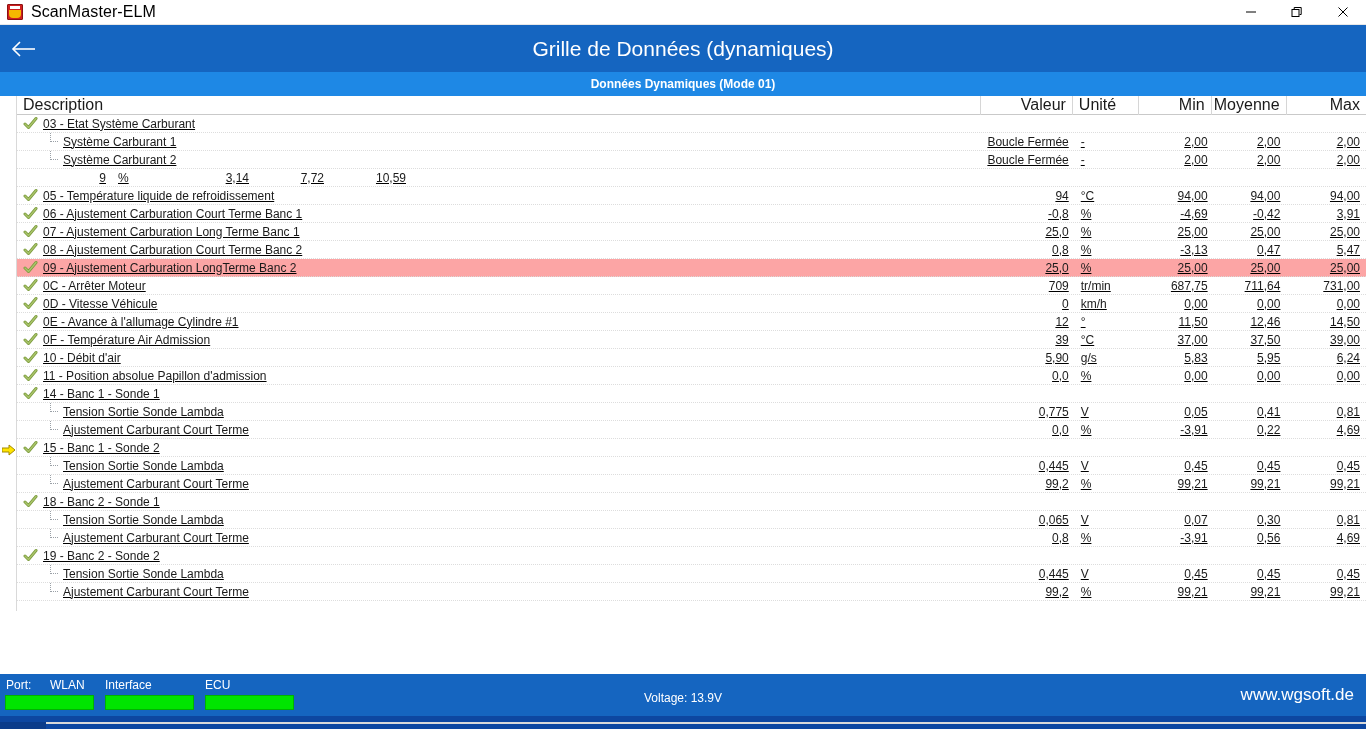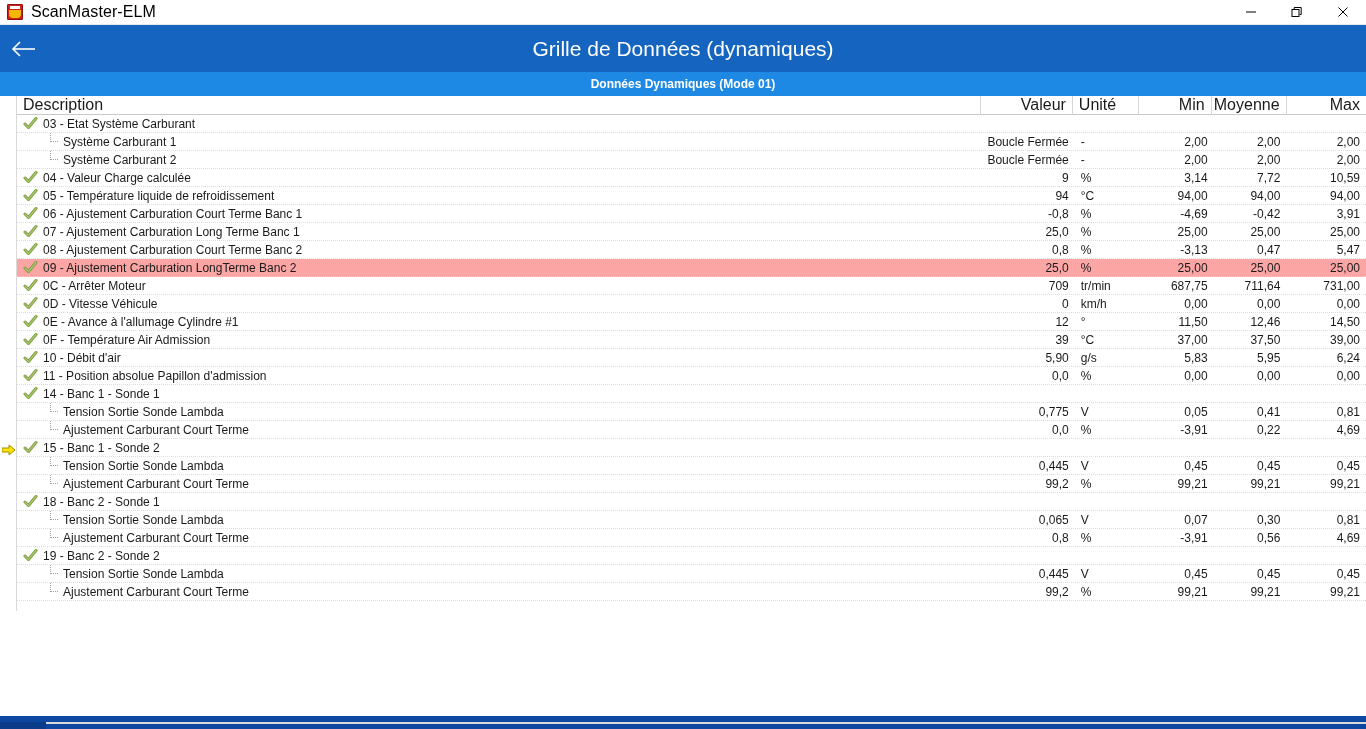--- a/index.html
+++ b/index.html
@@ -89,20 +89,21 @@
   .col-unit  { width: 68px;  justify-content: flex-start !important; }
   .col-min   { width: 75px;  justify-content: flex-end !important; }
   .col-moy   { width: 75px;  justify-content: flex-end !important; }
   .col-max   { width: 82px;  justify-content: flex-end !important; }
 
   .grid-body { position: relative; }
   .row {
     display: flex; height: 18px; align-items: center;
     border-bottom: 1px dotted #dddddd;
     position: relative;
+    text-decoration: underline;
   }
   .row.alt { background: #fca5a5; border-bottom-color: #d9d9d9; }
   .row .cell {
     font-size: 12px; color: #1a1a1a; padding: 0 6px; height: 18px;
     display: flex; align-items: center; line-height: 18px;
     white-space: nowrap; overflow: hidden;
   }
   .cell.col-val, .cell.col-min, .cell.col-moy, .cell.col-max { justify-content: flex-end; }
   .cell.col-unit { justify-content: flex-start; }
 
@@ -278,31 +279,20 @@
               <span class="desc-text">Système Carburant 2</span>
             </span>
           </div>
           <div class="cell col-val">Boucle Fermée</div>
           <div class="cell col-unit">-</div>
           <div class="cell col-min">2,00</div>
           <div class="cell col-moy">2,00</div>
           <div class="cell col-max">2,00</div>
         </div>
         <div class="row">
-          <div class="cell col-desc">
-            <span class="desc-inner">
-              <span class="tick">
-                <svg width="15" height="15" viewBox="0 0 15 15">
-                  <polyline points="2,8 5.5,11.5 13,2.5" fill="none" stroke="#7a9a3c" stroke-width="3" stroke-linecap="round" stroke-linejoin="round"></polyline>
-                  <polyline points="2,8 5.5,11.5 13,2.5" fill="none" stroke="#a9c46a" stroke-width="1.4" stroke-linecap="round" stroke-linejoin="round"></polyline>
-                </svg>
-              </span>
-              <span class="desc-text">04 - Valeur Charge calculée</span>
-            </span>
-          </div>
           <div class="cell col-val">9</div>
           <div class="cell col-unit">%</div>
           <div class="cell col-min">3,14</div>
           <div class="cell col-moy">7,72</div>
           <div class="cell col-max">10,59</div>
         </div>
         <div class="row">
           <div class="cell col-desc">
             <span class="desc-inner">
               <span class="tick">
@@ -684,19 +674,32 @@
           <div class="cell col-val">99,2</div>
           <div class="cell col-unit">%</div>
           <div class="cell col-min">99,21</div>
           <div class="cell col-moy">99,21</div>
           <div class="cell col-max">99,21</div>
         </div>
       </div>
   </div>
 
 
+  <div class="statusbar">
+    <div class="status-labels">
+      <span class="lbl-port">Port:</span>
+      <span class="lbl-wlan">WLAN</span>
+      <span class="lbl-iface">Interface</span>
+      <span class="lbl-ecu">ECU</span>
+      <span class="status-voltage">Voltage: 13.9V</span>
+    </div>
+    <div class="led led1" style="background: rgb(0, 229, 0);"></div>
+    <div class="led led2" style="background: rgb(0, 229, 0);"></div>
+    <div class="led led3" style="background: rgb(0, 229, 0);"></div>
+    <div class="status-url">www.wgsoft.de</div>
+  </div>
 
   <div class="taskbar">
     <div class="taskbar-active"></div>
     <div class="taskbar-line"></div>
   </div>
 
 </div>
 
 </body></html>

